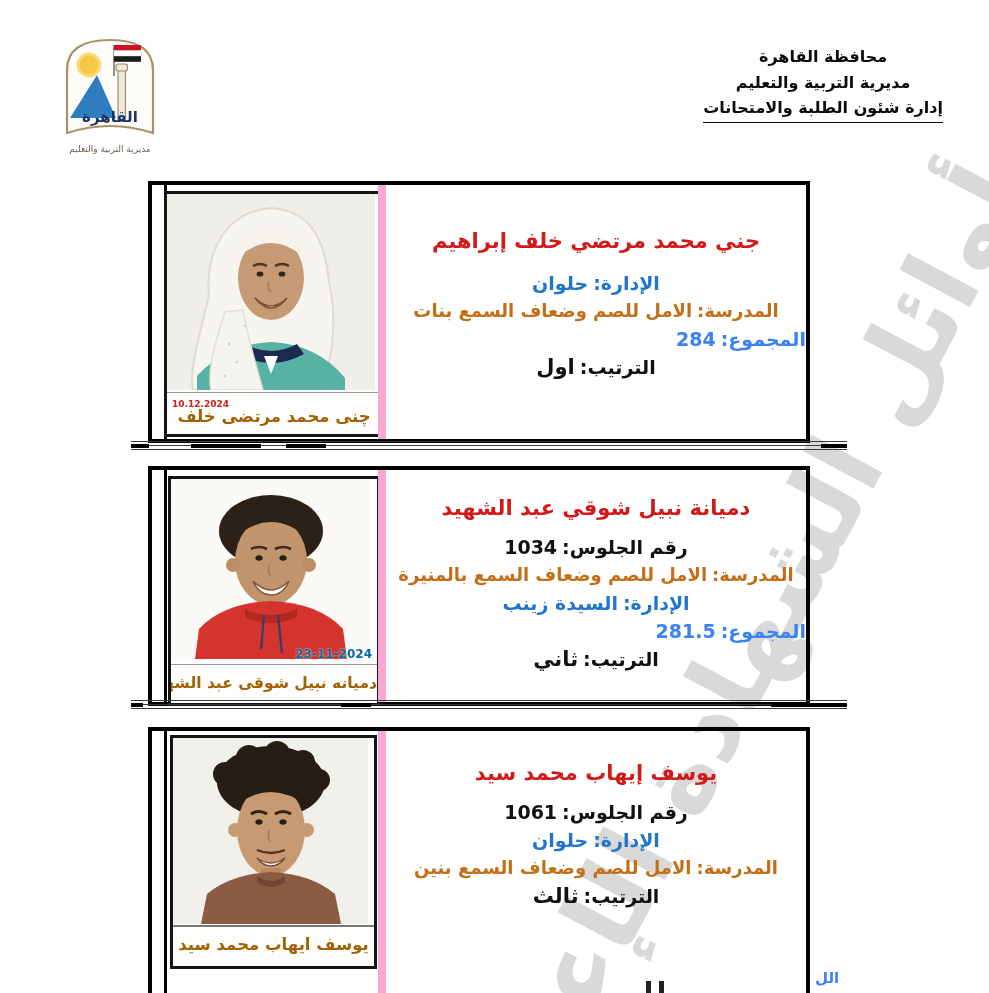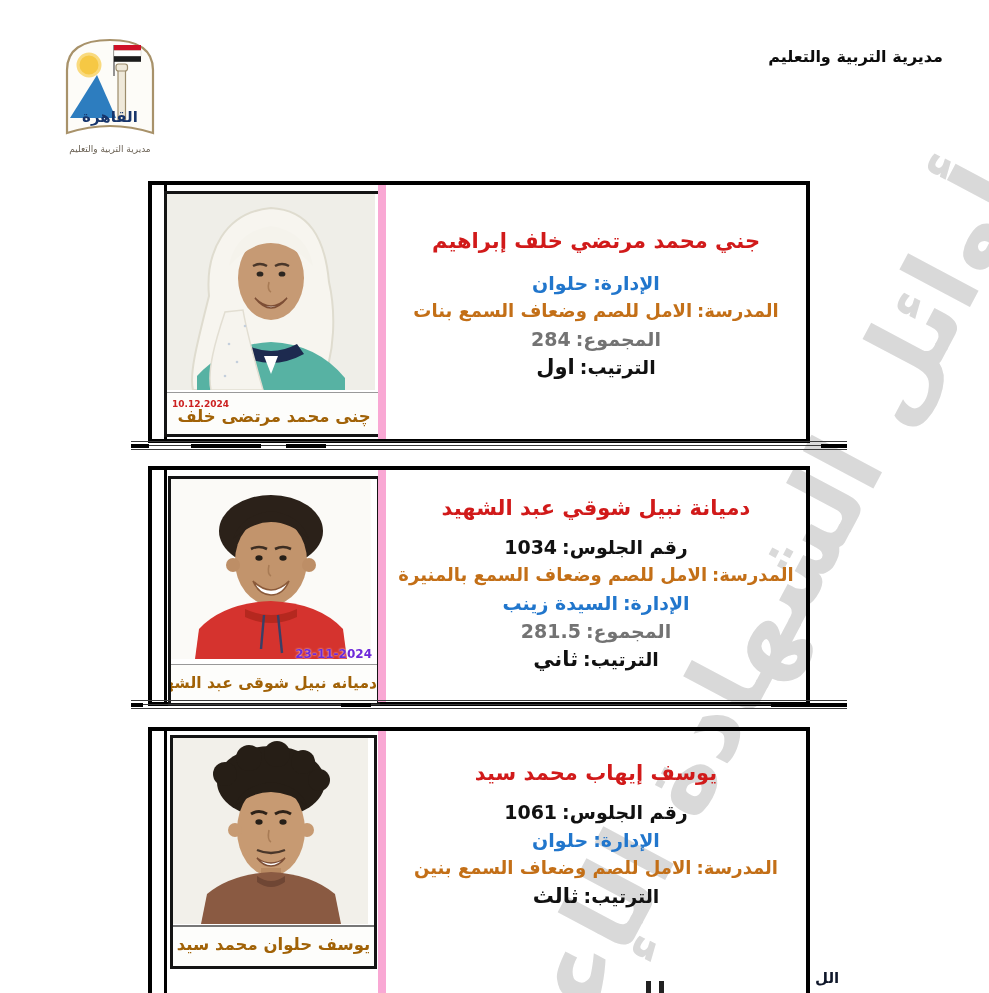--- a/index.html
+++ b/index.html
@@ -27,42 +27,42 @@
   
   .row{position:absolute;left:148px;width:662px;border:4px solid #000;
     box-sizing:border-box;z-index:2;background:transparent;}
   .row .strip{position:absolute;left:0;top:0;bottom:0;width:12px;border-right:3px solid #000;}
   .row .info{position:absolute;left:226px;right:0;top:0;bottom:0;border-left:8px solid #f9a8d4;
     text-align:center;direction:rtl;}
   .iname{font-weight:bold;color:#d11a1a;font-size:21px;white-space:nowrap;}
   .iline{font-weight:bold;font-size:19px;line-height:28px;white-space:nowrap;color:#111;}
   .iline.c-blue{color:#2176cc;}
   .iline.c-orange{color:#c36f17;font-size:18px;}
-  .iline.c-green{color:#737373;}
+  .iline.c-green{color:#3b82f6;text-align:right;}
   .iline .v{margin-inline-start:5px;}
   .iline.rank .v{font-size:21px;}
 
   
   .photo-frame{position:absolute;border:3px solid #141414;background:#fff;overflow:hidden;}
   .photo-frame svg{display:block;}
   .pcap{position:absolute;left:0;right:0;bottom:0;background:#fdfdfb;border-top:1px solid #999;
     text-align:center;direction:rtl;}
   .pcap .cap-text{font-weight:bold;color:#a16207;font-size:16.5px;white-space:nowrap;}
   .stamp-red{position:absolute;left:5px;top:6px;color:#cc2222;font-size:9px;font-weight:bold;direction:ltr;}
-  .photo-date{position:absolute;right:5px;bottom:42px;color:#6d28d9;font-weight:bold;
+  .photo-date{position:absolute;right:5px;bottom:42px;color:#0369a1;font-weight:bold;
     font-size:12px;direction:ltr;text-shadow:0 0 2px #fff;}
 
   
   .sep{position:absolute;left:131px;width:716px;height:11px;z-index:2;}
   .sep .l{position:absolute;left:0;right:0;height:1px;background:#3a3a3a;}
   .sep .d{position:absolute;top:3px;height:4px;background:#000;}
 
   
   .artifact-bar{position:absolute;width:5px;height:12px;background:#222;z-index:2;}
-  .artifact-text{position:absolute;font-weight:bold;font-size:15px;color:#0f172a;z-index:2;direction:rtl;}
+  .artifact-text{position:absolute;font-weight:bold;font-size:15px;color:#3b82f6;z-index:2;direction:rtl;}
 </style>
 </head>
 <body>
 
 <div class="page">
 
   <div class="watermark">أوائل الشهادة الإعدادية للعام الدراسي</div>
 
   <div class="logo">
     <svg viewBox="0 0 108 130" width="108" height="130">
@@ -76,21 +76,23 @@
       </g>
       <path d="M14 88 L41 45 L60 88 Z" fill="#2d7dbf"></path>
       <rect x="62" y="40" width="7.5" height="50" fill="#efe9da" stroke="#9c8c6c" stroke-width="1.2"></rect>
       <rect x="60" y="34" width="11.5" height="7" rx="2.5" fill="#efe9da" stroke="#9c8c6c" stroke-width="1.2"></rect>
       <text x="54" y="92" text-anchor="middle" font-size="15" font-weight="bold" fill="#17356b">القاهرة</text>
       <text x="54" y="122" text-anchor="middle" font-size="9" fill="#6b6255">مديرية التربية والتعليم</text>
     </svg>
   </div>
 
   <div class="gov-header">
+    <div>محافظة القاهرة</div>
     <div>مديرية التربية والتعليم</div>
+    <div><span class="u">إدارة شئون الطلبة والامتحانات</span></div>
   </div>
 
 
   <div class="row" style="top:181px;height:262px;">
     <div class="strip"></div>
     <div class="photo-frame" style="left:12px;top:6px;width:214px;height:240px;">
       <svg viewBox="0 0 208 196" width="208" height="196">
         <rect width="208" height="196" fill="#efeee8"></rect>
         <path d="M104 14 C58 18 38 58 42 102 C30 150 22 180 26 196 L152 196 C170 160 168 114 162 88 C158 44 142 16 104 14 Z" fill="#f7f5ef" stroke="#dfdccf" stroke-width="2"></path>
         <ellipse cx="104" cy="84" rx="33" ry="42" fill="#c69a74"></ellipse>
@@ -199,21 +201,21 @@
         <ellipse cx="86" cy="84" rx="3.6" ry="2.8" fill="#261f18"></ellipse>
         <ellipse cx="110" cy="84" rx="3.6" ry="2.8" fill="#261f18"></ellipse>
         <path d="M96 92 Q94 102 98 104" stroke="#a87b55" stroke-width="1.6" fill="none"></path>
         <path d="M84 112 Q98 118 112 112" stroke="#4a372a" stroke-width="2.4" fill="none"></path>
         <path d="M84 120 Q98 130 112 120 Q106 128 98 128 Q90 128 84 120 Z" fill="#fff" stroke="#7d4e35" stroke-width="1.5"></path>
         <rect x="88" y="130" width="20" height="16" fill="#b98a62"></rect>
         <path d="M28 186 L34 156 Q58 136 98 134 Q138 136 162 156 L168 186 Z" fill="#8a5a42"></path>
         <path d="M84 138 Q98 148 112 138 L112 144 Q98 154 84 144 Z" fill="#6f4634"></path>
       </svg>
       <div class="pcap" style="height:39px;border-top:2px solid #777;">
-        <div class="cap-text" style="margin-top:8px;">يوسف حلوان محمد سيد</div>
+        <div class="cap-text" style="margin-top:8px;">يوسف ايهاب محمد سيد</div>
       </div>
     </div>
     <div class="info" style="padding-top:30px;">
       <div class="iname" style="margin-bottom:13px;">يوسف إيهاب محمد سيد</div>
       <div class="iline"><span>رقم الجلوس:</span><span class="v">1061</span></div>
       <div class="iline c-blue"><span>الإدارة:</span><span class="v">حلوان</span></div>
       <div class="iline c-orange"><span>المدرسة:</span><span class="v">الامل للصم وضعاف السمع بنين</span></div>
       <div class="iline rank"><span>الترتيب:</span><span class="v">ثالث</span></div>
     </div>
   </div>

